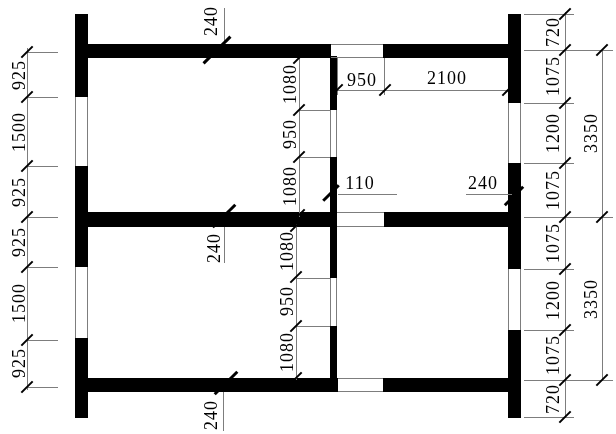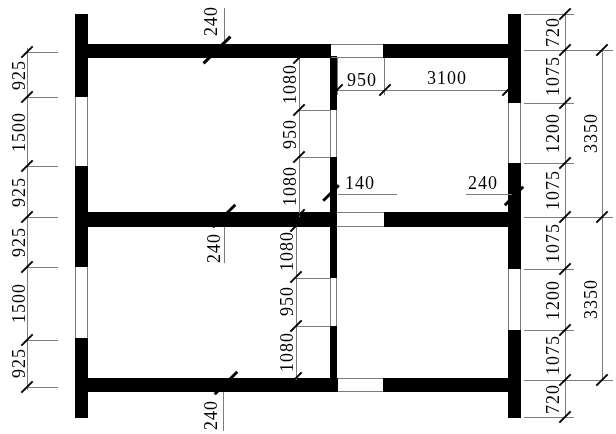--- a/index.html
+++ b/index.html
@@ -134,24 +134,24 @@
   <span class="lbl v" style="left:19px;top:132px;">1500</span>
   <span class="lbl v" style="left:19px;top:192px;">925</span>
   <span class="lbl v" style="left:19px;top:242px;">925</span>
   <span class="lbl v" style="left:19px;top:303px;">1500</span>
   <span class="lbl v" style="left:19px;top:363px;">925</span>
 
   <span class="lbl v" style="left:211px;top:21px;">240</span>
   <span class="lbl v" style="left:214px;top:248px;">240</span>
   <span class="lbl v" style="left:211px;top:415px;">240</span>
   <span class="lbl" style="left:483px;top:183px;">240</span>
-  <span class="lbl" style="left:360px;top:183px;">140</span>
+  <span class="lbl" style="left:360px;top:183px;">110</span>
 
   <span class="lbl" style="left:362px;top:80px;">950</span>
-  <span class="lbl" style="left:447px;top:78px;">3100</span>
+  <span class="lbl" style="left:447px;top:78px;">2100</span>
 
   <span class="lbl v" style="left:290px;top:84px;">1080</span>
   <span class="lbl v" style="left:290px;top:134px;">950</span>
   <span class="lbl v" style="left:290px;top:186px;">1080</span>
   <span class="lbl v" style="left:287px;top:251px;">1080</span>
   <span class="lbl v" style="left:287px;top:301px;">950</span>
   <span class="lbl v" style="left:287px;top:352px;">1080</span>
 
   <span class="lbl v" style="left:553px;top:32px;">720</span>
   <span class="lbl v" style="left:553px;top:76px;">1075</span>

